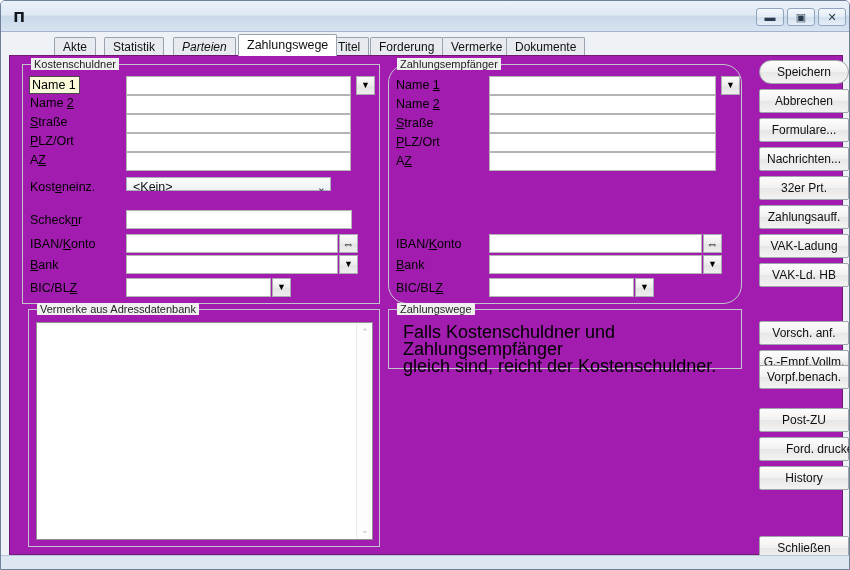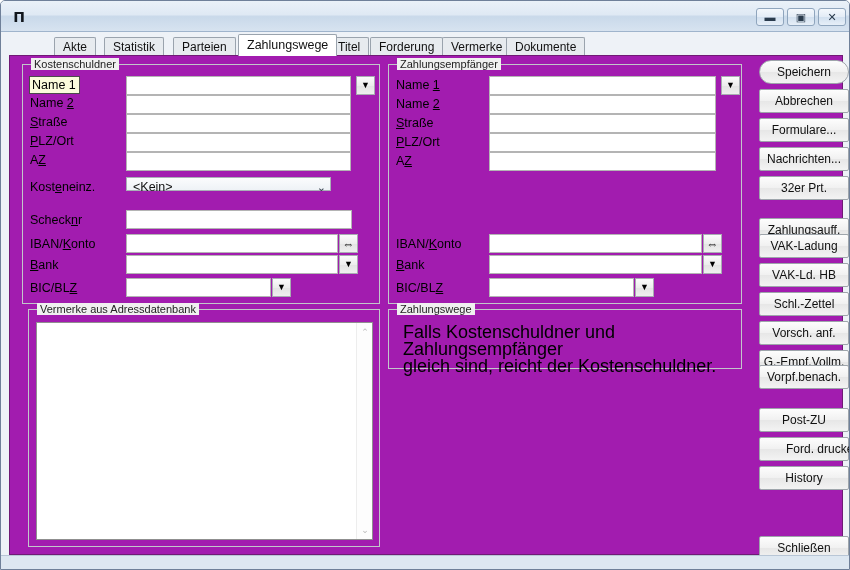--- a/index.html
+++ b/index.html
@@ -117,21 +117,21 @@
     position: absolute;
     top: -7px; left: 8px;
     background: #f0f0f0;
     padding: 0 3px;
     font-size: 11px;
     color: #222;
     white-space: nowrap;
   }
 
   #grp-schuldner { left: 12px;  top: 8px;  width: 358px; height: 240px; }
-  #grp-empfaenger{ left: 378px; top: 8px;  width: 354px; height: 240px; }
+  #grp-empfaenger{ left: 378px; top: 8px;  width: 354px; height: 240px; border-radius: 19px; }
   #grp-vermerke  { left: 18px;  top: 253px; width: 352px; height: 238px; }
   #grp-hinweis   { left: 378px; top: 253px; width: 354px; height: 60px; }
 
   
   .lbl {
     position: absolute;
     font-size: 12.5px;
     color: #000;
     white-space: nowrap;
     line-height: 16px;
@@ -262,21 +262,21 @@
       <span class="wglyph">▣</span>
     </div>
     <div class="wbtn" id="btn-close">
       <span class="wglyph">✕</span>
     </div>
   </div>
 
   <div id="tabstrip">
     <div class="tab" style="left:0px;">Akte</div>
     <div class="tab" style="left:50px;">Statistik</div>
-    <div class="tab" style="left:119px;">Parteien</div>
+    <div class="tab" style="left:119px;font-style:italic;">Parteien</div>
     <div class="tab active" style="left:184px;">Zahlungswege</div>
     <div class="tab" style="left:275px;">Titel</div>
     <div class="tab" style="left:316px;">Forderung</div>
     <div class="tab" style="left:388px;">Vermerke</div>
     <div class="tab" style="left:452px;">Dokumente</div>
   </div>
 
   <div id="client">
 
     <div class="grp" id="grp-schuldner">
@@ -385,24 +385,23 @@
       <div id="hinweis-text">Falls Kostenschuldner und Zahlungsempfänger
 gleich sind, reicht der Kostenschuldner.</div>
     </div>
 
     <div id="btncol">
       <div class="abtn" style="top:4px;border-radius:12px;">Speichern</div>
       <div class="abtn" style="top:33px;">Abbrechen</div>
       <div class="abtn" style="top:62px;">Formulare...</div>
       <div class="abtn" style="top:91px;">Nachrichten...</div>
       <div class="abtn" style="top:120px;">32er Prt.</div>
-      <div class="abtn" style="top:149px;margin-top:13px;">Zahlungsauff.</div>
+      <div class="abtn" style="top:149px;">Zahlungsauff.</div>
       <div class="abtn" style="top:178px;">VAK-Ladung</div>
       <div class="abtn" style="top:207px;">VAK-Ld. HB</div>
-      <div class="abtn" style="top:236px;">Schl.-Zettel</div>
       <div class="abtn" style="top:265px;">Vorsch. anf.</div>
       <div class="abtn" style="top:294px;">G.-Empf.Vollm.</div>
       <div class="abtn" style="top:309px;">Vorpf.benach.</div>
       <div class="abtn" style="top:352px;">Post-ZU</div>
       <div class="abtn" style="top:381px;padding-left:38px;">Ford. drucken</div>
       <div class="abtn" style="top:410px;">History</div>
       <div class="abtn" style="top:480px;">Schließen</div>
     </div>
 
   </div>

